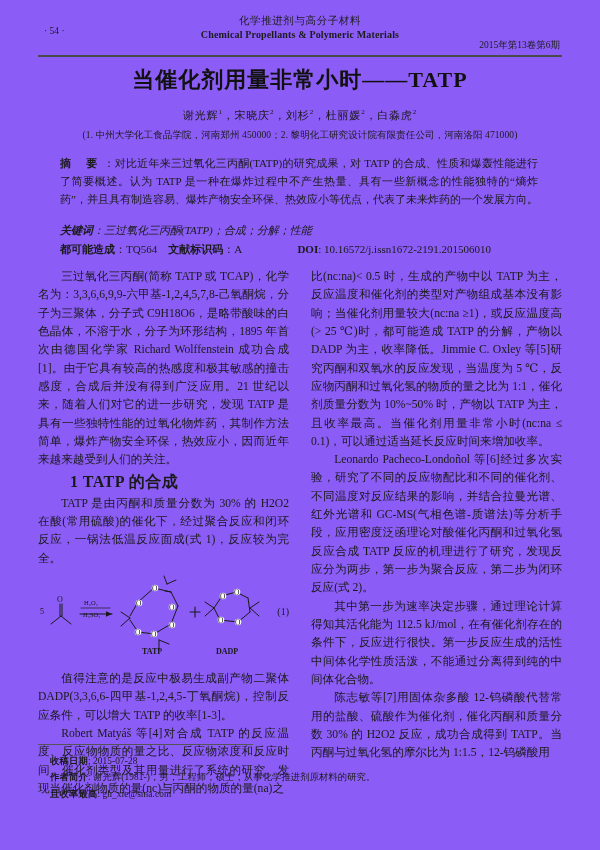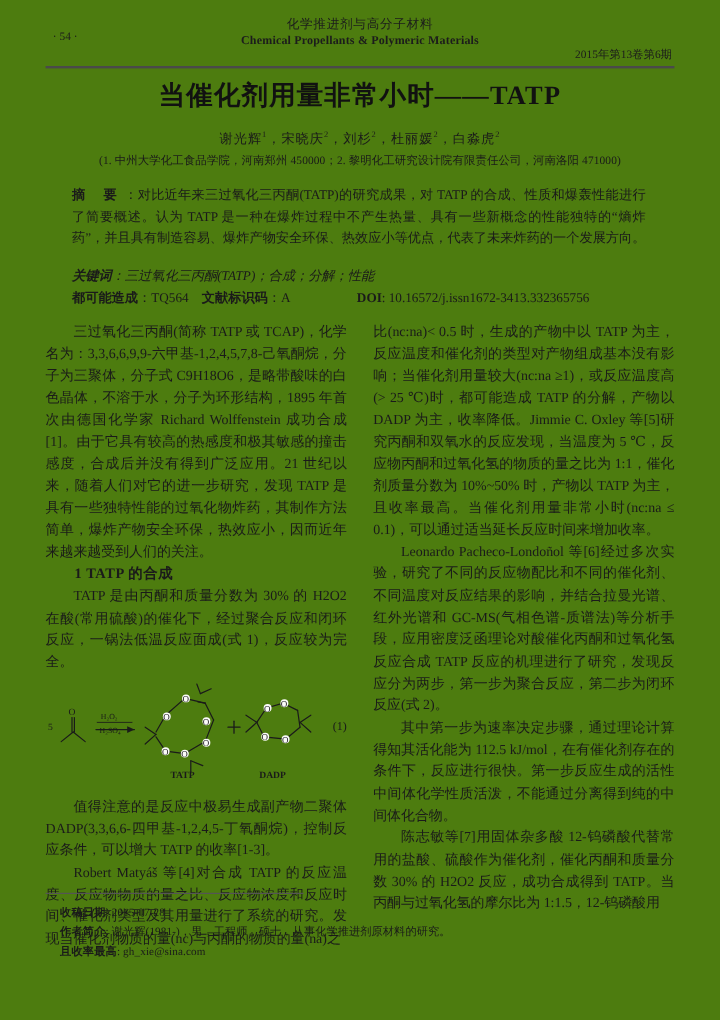--- a/index.html
+++ b/index.html
@@ -4,21 +4,21 @@
 <style>
   html, body {
     margin: 0;
     padding: 0;
     background: #ffffff;
   }
   .page {
     position: relative;
     width: 600px;
     height: 850px;
-    background: #4d7c0f;
+    background: #8b5cf6;
     overflow: hidden;
     font-family: "Liberation Serif", "DejaVu Serif", serif;
     color: #1a1a1a;
     box-sizing: border-box;
   }
 
   
   .running-head {
     position: absolute;
     left: 38px;
@@ -146,21 +146,21 @@
     text-align: justify;
     color: #1a1a1a;
   }
   .col p {
     margin: 0;
     text-indent: 2em;
   }
   .col p.noindent { text-indent: 0; }
   .sec-head {
     margin: 5px 0 2px 0;
-    font-size: 12px;
+    font-size: 16px;
     font-weight: bold;
     text-indent: 0;
     letter-spacing: 0.5px;
   }
 
   
   .scheme {
     position: relative;
     margin: 6px 0 4px 0;
     height: 92px;
@@ -220,21 +220,21 @@
   </div>
 
   <div class="abstract-block">
     <div>
       <span class="abs-label">摘 要</span><span>：对比近年来三过氧化三丙酮(TATP)的研究成果，对 TATP 的合成、性质和爆轰性能进行了简要概述。认为 TATP 是一种在爆炸过程中不产生热量、具有一些新概念的性能独特的“熵炸药”，并且具有制造容易、爆炸产物安全环保、热效应小等优点，代表了未来炸药的一个发展方向。</span>
     </div>
     <div class="kw-line">
       <span class="kw-label">关键词</span><span>：三过氧化三丙酮(TATP)；合成；分解；性能</span>
     </div>
     <div class="clc-line">
-      <span class="kw-label">都可能造成</span><span>：TQ564</span>&nbsp;&nbsp;&nbsp;&nbsp;<span class="kw-label">文献标识码</span><span>：A</span>&nbsp;&nbsp;&nbsp;<span class="doi-b">DOI</span><span>: 10.16572/j.issn1672-3413.332365756</span>
+      <span class="kw-label">都可能造成</span><span>：TQ564</span>&nbsp;&nbsp;&nbsp;&nbsp;<span class="kw-label">文献标识码</span><span>：A</span>&nbsp;&nbsp;&nbsp;<span class="doi-b">DOI</span><span>: 10.16572/j.issn1672-2191.201506010</span>
     </div>
   </div>
 
   <div class="body-cols">
 
     <div class="col">
       <p>三过氧化三丙酮(简称 TATP 或 TCAP)，化学名为：3,3,6,6,9,9-六甲基-1,2,4,5,7,8-己氧酮烷，分子为三聚体，分子式 C9H18O6，是略带酸味的白色晶体，不溶于水，分子为环形结构，1895 年首次由德国化学家 Richard Wolffenstein 成功合成[1]。由于它具有较高的热感度和极其敏感的撞击感度，合成后并没有得到广泛应用。21 世纪以来，随着人们对它的进一步研究，发现 TATP 是具有一些独特性能的过氧化物炸药，其制作方法简单，爆炸产物安全环保，热效应小，因而近年来越来越受到人们的关注。</p>
       <p class="sec-head">1  TATP 的合成</p>
       <p>TATP 是由丙酮和质量分数为 30% 的 H2O2 在酸(常用硫酸)的催化下，经过聚合反应和闭环反应，一锅法低温反应面成(式 1)，反应较为完全。</p>
 

